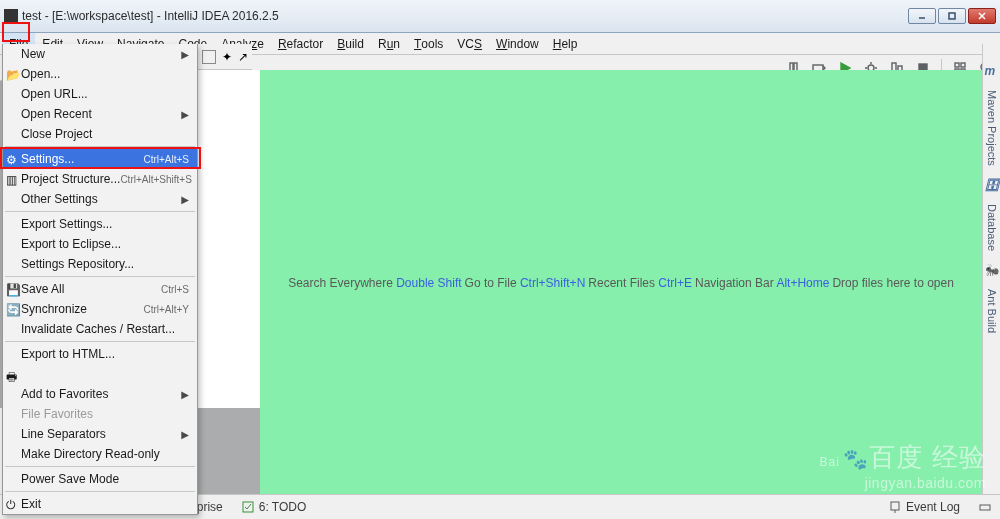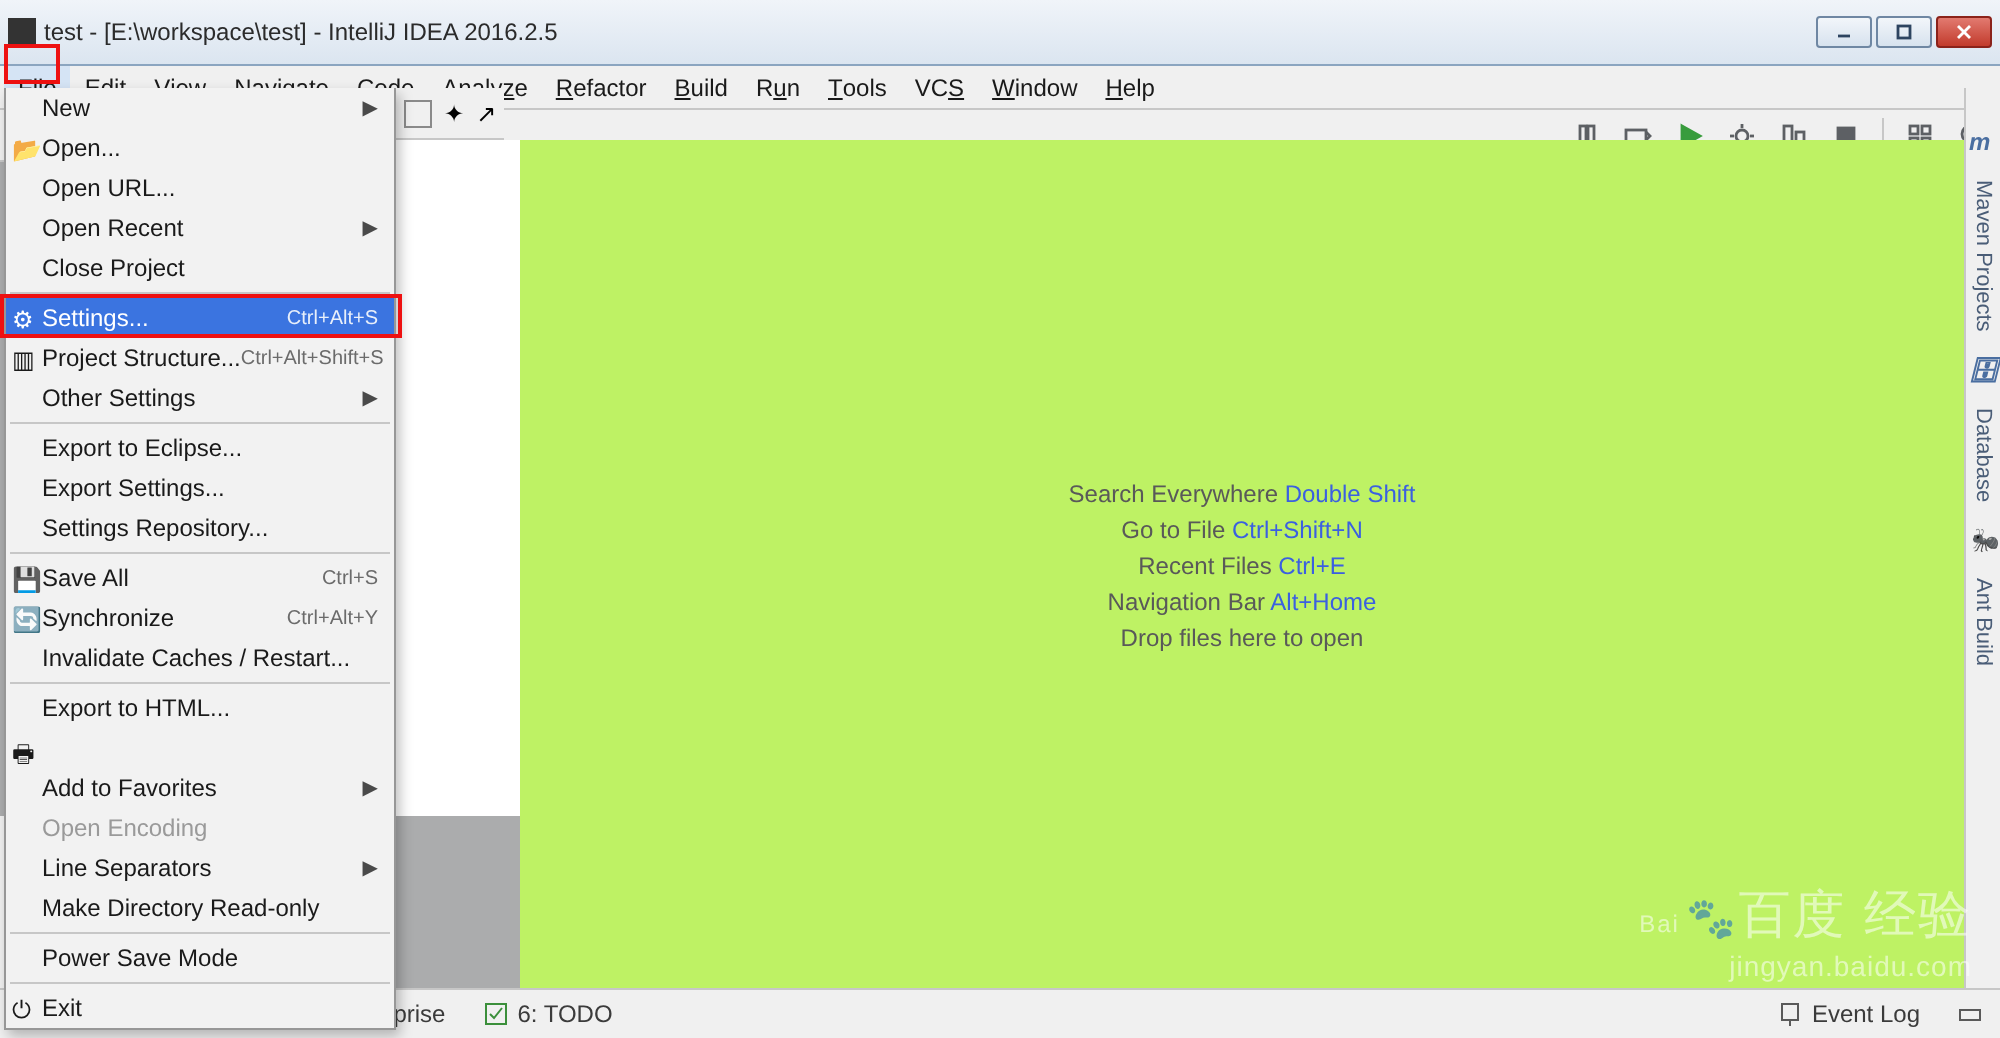--- a/index.html
+++ b/index.html
@@ -35,21 +35,21 @@
   .dropdown .row.dis .lbl{color:#9a9a9a}
   .dropdown .sep{height:1px;background:#c7c7c7;margin:2px 2px}
   .dropdown .row .ric{position:absolute;left:3px;top:4px;width:12px;height:12px}
   .sel-hl{position:absolute;top:147px;left:0;width:201px;height:22px;border:2px solid #e11;pointer-events:none;z-index:11}
 
   .navstrip{position:absolute;top:44px;left:198px;height:26px;background:#f0f0f0;border-bottom:1px solid #c7c7c7;display:flex;align-items:center;padding:0 4px;gap:6px}
   .navstrip .sq{width:14px;height:14px;border:1px solid #8a8a8a}
 
   .editor{position:absolute;top:70px;left:198px;right:18px;background:#fff;height:338px}
 
-  .central{position:absolute;left:260px;top:70px;right:18px;bottom:25px;background:#bef264;display:flex;flex-direction:column;align-items:center;justify-content:center;gap:3px}
+  .central{position:absolute;left:260px;top:70px;right:18px;bottom:25px;background:#86efac;display:flex;flex-direction:row;align-items:center;justify-content:center;gap:3px}
   .central .line{color:#595959;font-size:13px}
   .central .line .k{color:#3b60e0}
 
   .rgutter{position:absolute;top:44px;right:0;width:18px;bottom:25px;background:#f0f0f0;border-left:1px solid #c7c7c7;display:flex;flex-direction:column;align-items:center;gap:8px;padding-top:20px}
   .rgutter .tab{writing-mode:vertical-rl;font-size:11px;color:#4a5d77;cursor:pointer;padding:4px 1px}
   .rgutter .ico{width:14px;height:14px}
 
   .lgutter{position:absolute;top:408px;left:0;width:18px;bottom:25px;background:#f0f0f0;border-right:1px solid #c7c7c7;display:flex;flex-direction:column;align-items:center;justify-content:flex-end;padding-bottom:4px}
   .lgutter .tab{writing-mode:vertical-rl;transform:rotate(180deg);font-size:11px;color:#4a5d77;cursor:pointer}
 
@@ -191,24 +191,24 @@
       <span class="ric">▥</span>
       <span class="lbl">Project Structure...</span>
       <span class="sc">Ctrl+Alt+Shift+S</span>
     </div>
     <div class="row">
       <span class="lbl">Other Settings</span>
       <span class="arr">▶</span>
     </div>
     <div class="sep"></div>
     <div class="row">
+      <span class="lbl">Export Settings...</span>
+    </div>
+    <div class="row">
       <span class="lbl">Export to Eclipse...</span>
-    </div>
-    <div class="row">
-      <span class="lbl">Export Settings...</span>
     </div>
     <div class="row">
       <span class="lbl">Settings Repository...</span>
     </div>
     <div class="sep"></div>
     <div class="row">
       <span class="ric">💾</span>
       <span class="lbl">Save All</span>
       <span class="sc">Ctrl+S</span>
     </div>
@@ -225,21 +225,21 @@
       <span class="lbl">Export to HTML...</span>
     </div>
     <div class="row">
       <span class="ric">🖶</span>
     </div>
     <div class="row">
       <span class="lbl">Add to Favorites</span>
       <span class="arr">▶</span>
     </div>
     <div class="row dis">
-      <span class="lbl">Open Encoding</span>
+      <span class="lbl">File Favorites</span>
     </div>
     <div class="row">
       <span class="lbl">Line Separators</span>
       <span class="arr">▶</span>
     </div>
     <div class="row">
       <span class="lbl">Make Directory Read-only</span>
     </div>
     <div class="sep"></div>
     <div class="row">

